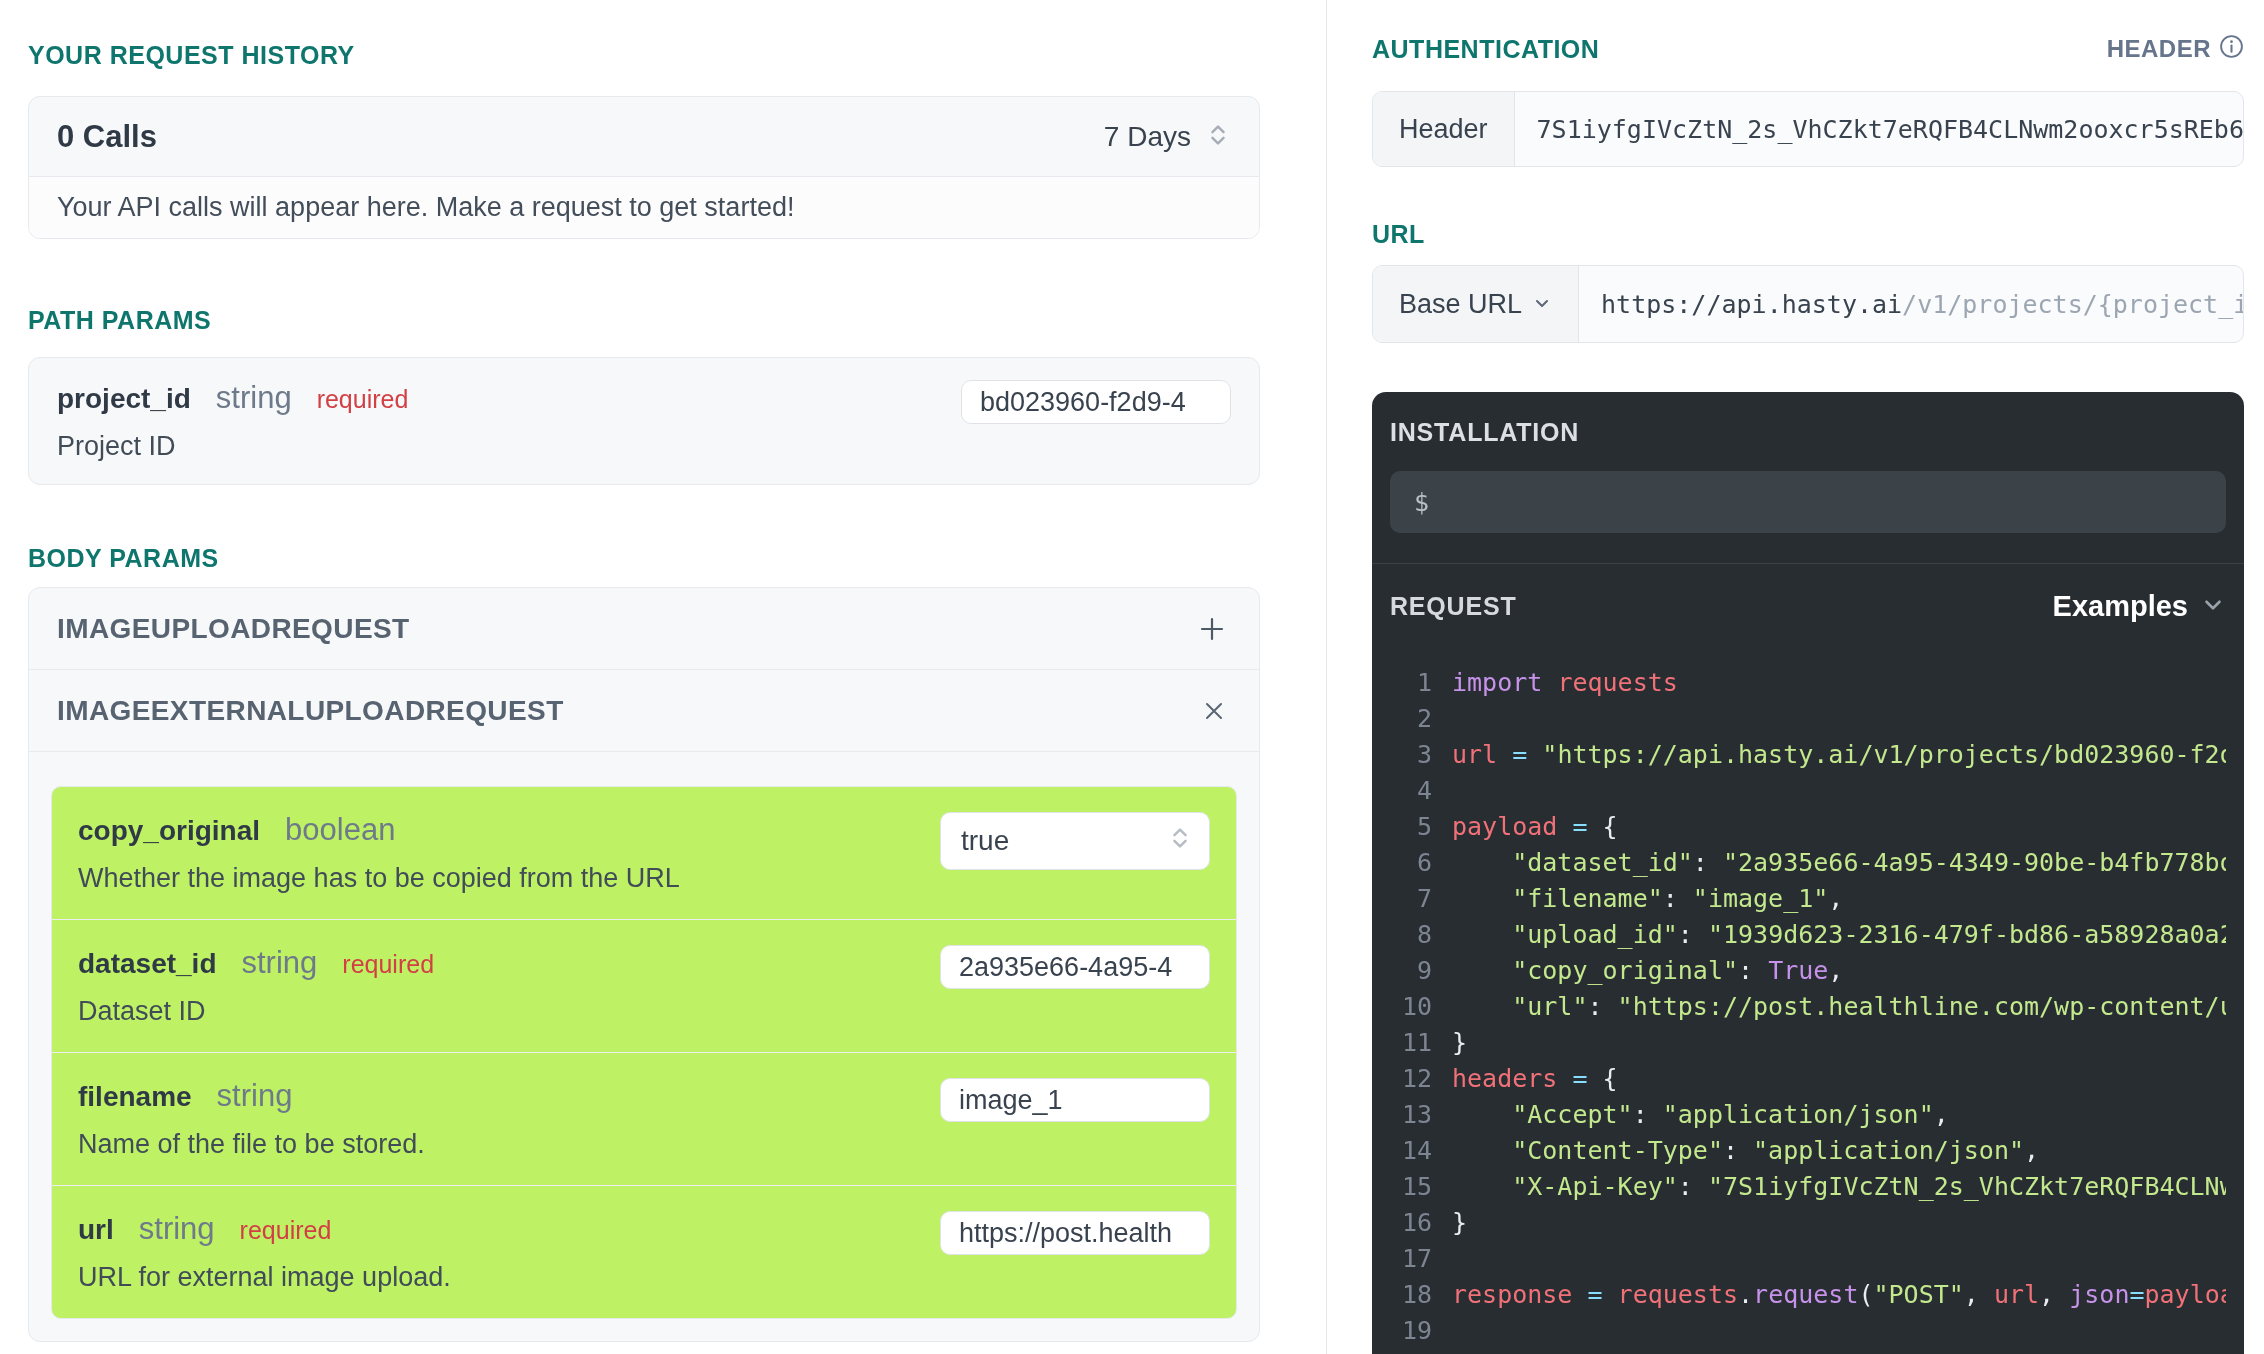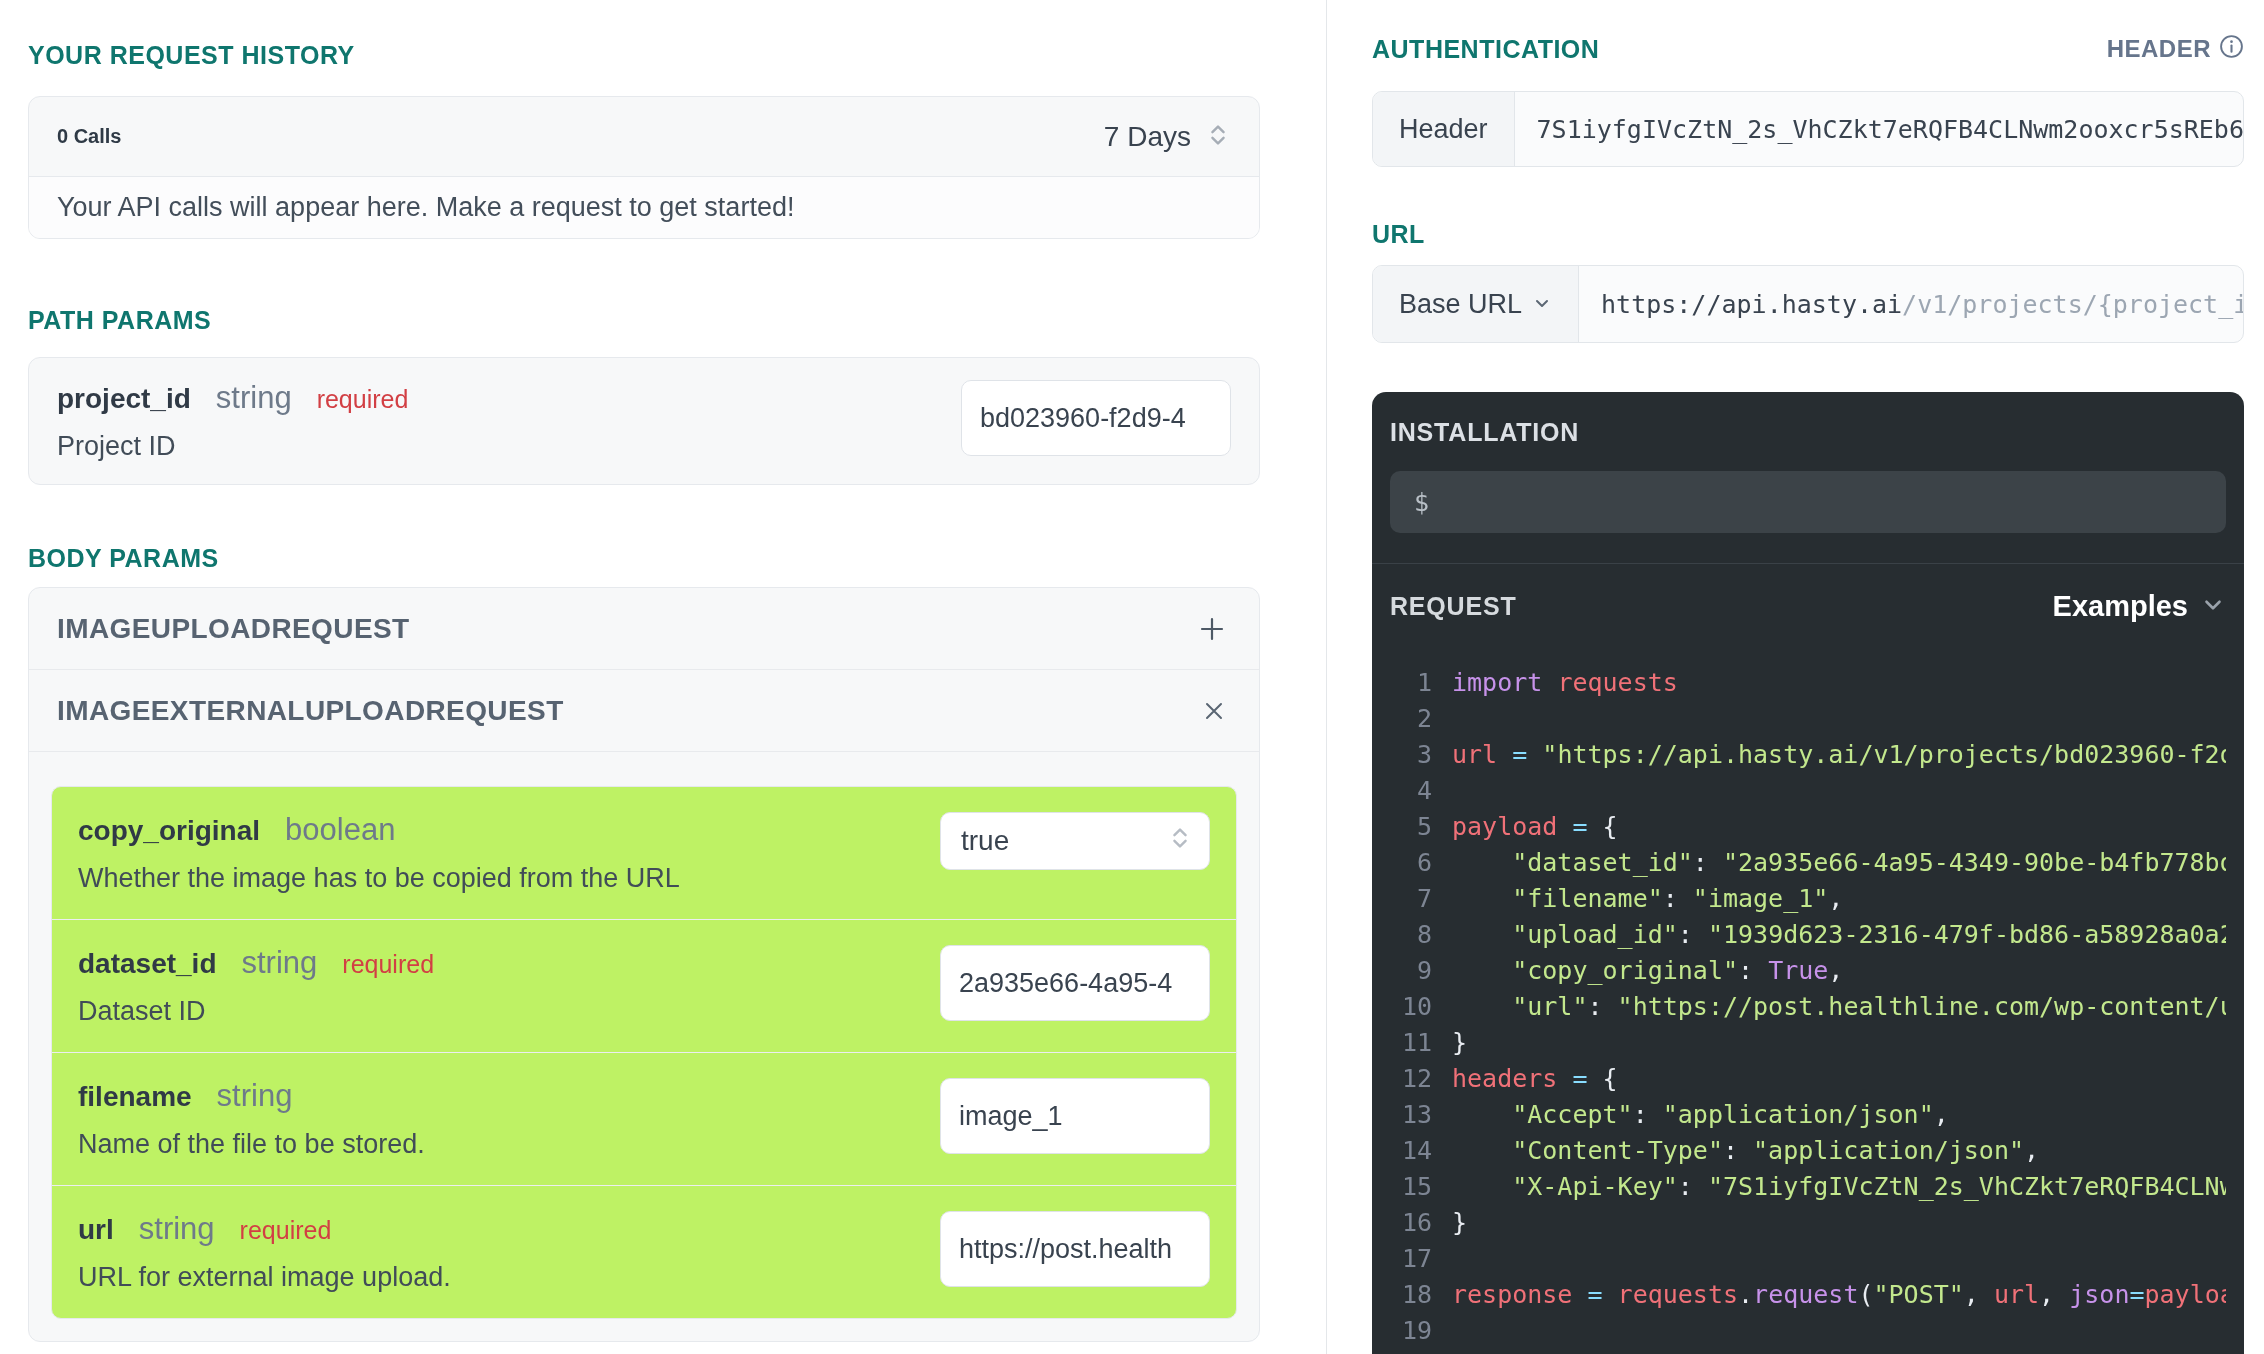--- a/index.html
+++ b/index.html
@@ -15,37 +15,37 @@
 
   .sec-h { font-size:25px; font-weight:700; letter-spacing:.5px; color:#0f766e; line-height:26px; }
 
   
   .panel-box { border:1px solid #e6e9ed; border-radius:12px; background:#f7f8f9; overflow:hidden; }
 
   
   .history-box { margin-top:28px; }
   .history-head { height:80px; padding:0 28px; display:flex; align-items:center;
                   justify-content:space-between; border-bottom:1px solid #e6e9ed; }
-  .calls-count { font-size:20px; font-weight:700; color:#2f3a46; }
+  .calls-count { font-size:31px; font-weight:700; color:#2f3a46; }
   .range-select { display:flex; align-items:center; gap:14px; cursor:pointer; }
   .range-select .lbl { font-size:28px; color:#39434f; }
   .history-msg { background:#fcfcfd; padding:15px 28px; font-size:27px; color:#434e5a; }
 
   
   .params-label { margin-top:68px; }
   .params-label.body { margin-top:60px; }
   .path-box { margin-top:24px; padding:22px 28px; display:flex; justify-content:space-between; align-items:flex-start; }
 
   .fld-name-row { display:flex; align-items:baseline; gap:25px; }
   .fld-name { font-size:28px; font-weight:700; color:#303a46; }
   .fld-type { font-size:31px; color:#6e7a8a; }
   .fld-req  { font-size:25px; color:#d23f44; }
   .fld-desc { margin-top:15px; font-size:27px; color:#414c58; }
 
-  .fld-input { width:270px; height:76px; flex:none; border:1px solid #dfe3e8; border-radius:10px;
+  .fld-input { width:270px; height:44px; flex:none; border:1px solid #dfe3e8; border-radius:10px;
                background:#fff; padding:0 18px; font-family:"Liberation Sans", sans-serif;
                font-size:27px; color:#39434f; outline:none; }
   .fld-select { width:270px; height:58px; flex:none; border:1px solid #dfe3e8; border-radius:10px;
                 background:#fff; padding:0 16px 0 20px; display:flex; align-items:center;
                 justify-content:space-between; font-size:28px; color:#39434f; cursor:pointer; }
 
   
   .body-box { margin-top:16px; }
   .schema-row { height:82px; padding:0 28px; display:flex; align-items:center;
                 justify-content:space-between; border-bottom:1px solid #e8eaed; }

